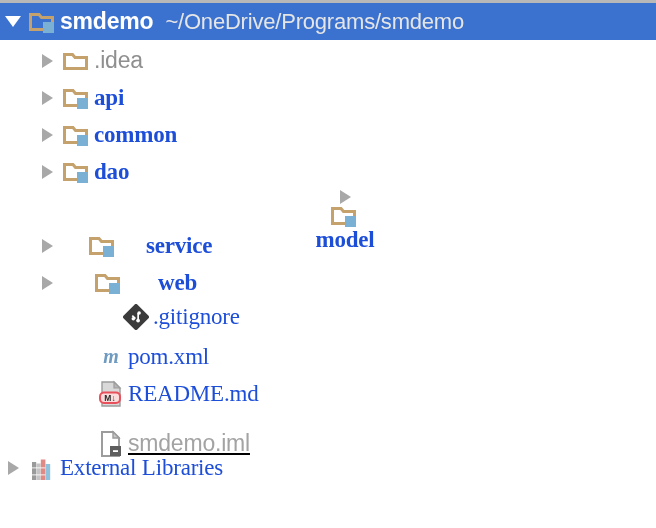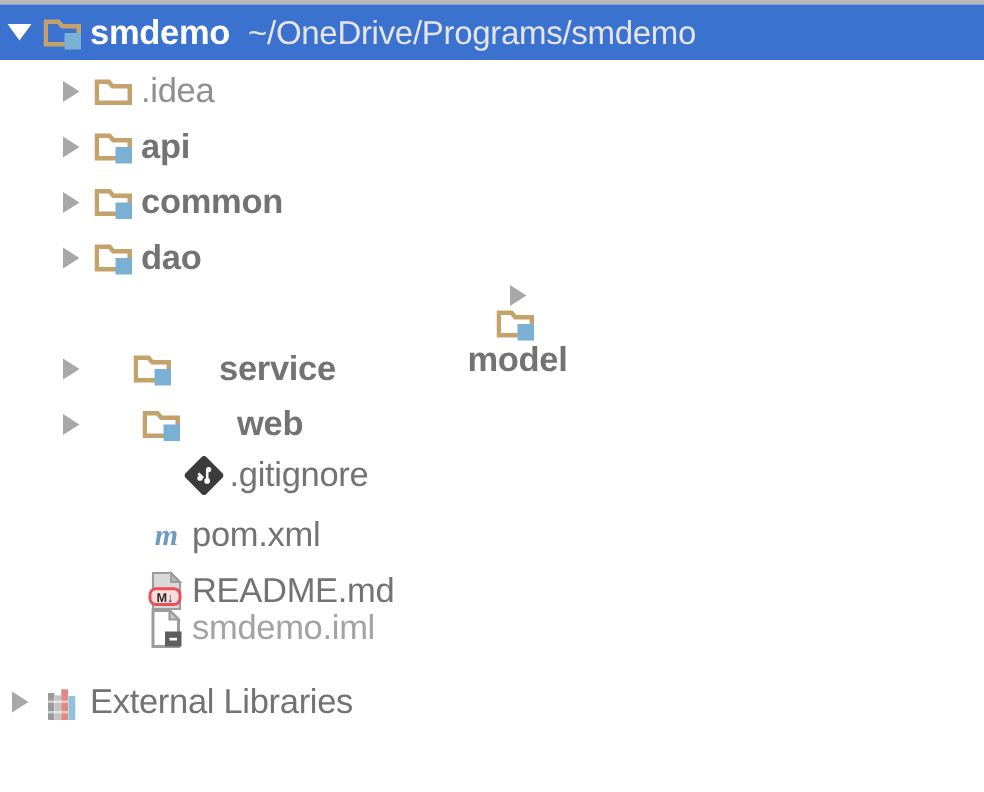--- a/index.html
+++ b/index.html
@@ -86,21 +86,21 @@
 
   
   .label {
     font-size: 23px;
     line-height: 1;
     white-space: nowrap;
     letter-spacing: -0.2px;
   }
   .label.bold { font-weight: bold; }
   .label.white { color: #ffffff; }
-  .label.dark  { color: #737373; }
+  .label.dark  { color: #1d4ed8; font-family: Liberation Serif, serif; }
   .label.gray  { color: #8f8f8f; }
   .label.muted { color: #a3a3a3; }
 
   .path-label {
     font-size: 22px;
     color: #e5e5e5;
     margin-left: 12px;
     white-space: nowrap;
     letter-spacing: -0.2px;
   }
@@ -264,21 +264,21 @@
       <svg width="26" height="28" viewBox="0 0 26 28">
         <path d="M4 2 H16 L22 8 V26 H4 Z" fill="#d9d9d9" stroke="#9c9c9c" stroke-width="1.4"></path>
         <path d="M16 2 L16 8 L22 8 Z" fill="#b6b6b6" stroke="#9c9c9c" stroke-width="1.2"></path>
         <rect x="2" y="12.5" width="20" height="10.5" rx="4" fill="#fbdcdc" stroke="#e8505b" stroke-width="2"></rect>
         <text x="12" y="21" text-anchor="middle" font-family="Liberation Sans, sans-serif" font-size="8.5" font-weight="bold" fill="#2b2b2b">M↓</text>
       </svg>
     </div>
     <span class="label dark">README.md</span>
   </div>
 
-  <div class="tree-row" style="top:400px;padding-left:68px;">
+  <div class="tree-row" style="top:425px;padding-left:68px;text-decoration:underline;">
     <div class="arrow-cell">
       <div class="arrow-blank"></div>
     </div>
     <div class="icon-cell">
       <svg width="26" height="28" viewBox="0 0 26 28">
         <path d="M4 2 H15 L21 8 V26 H4 Z" fill="#ffffff" stroke="#9c9c9c" stroke-width="2"></path>
         <path d="M15 2 L15 8 L21 8 Z" fill="#c9c9c9" stroke="#9c9c9c" stroke-width="1.4"></path>
         <rect x="12" y="16" width="11" height="10" fill="#5e5e5e"></rect>
         <rect x="15" y="20.2" width="5" height="1.8" fill="#ffffff"></rect>
       </svg>

